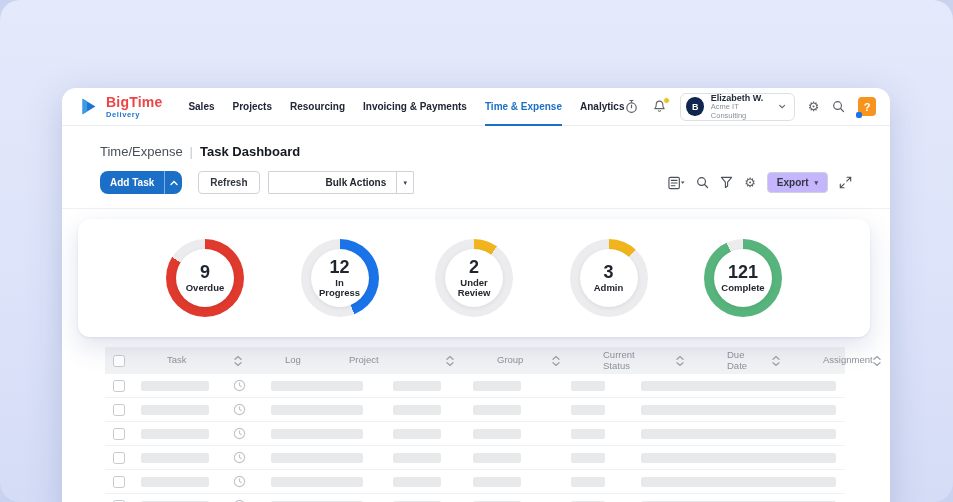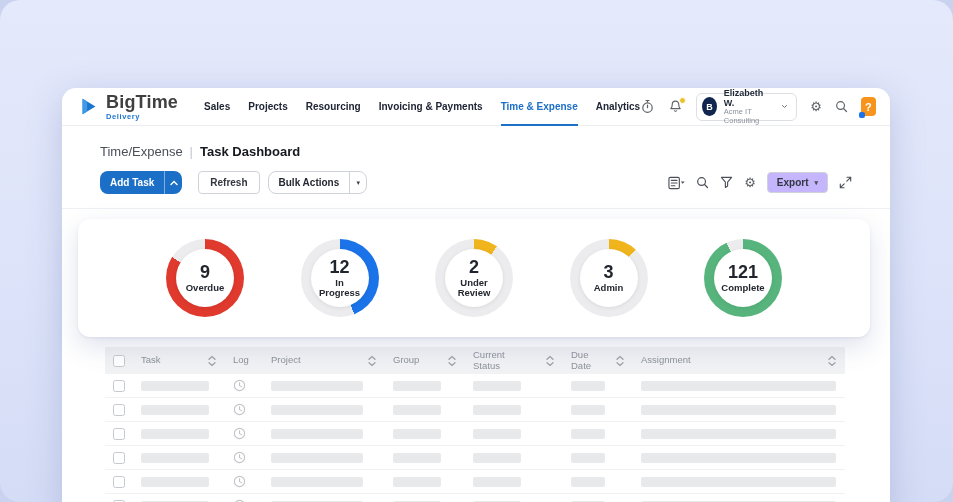--- a/index.html
+++ b/index.html
@@ -27,21 +27,21 @@
 
   
   .navbar {
     display: flex; align-items: center;
     height: 38px;
     padding: 0 14px 0 16px;
     border-bottom: 1px solid #ebedf0;
   }
   .brand { display: flex; align-items: center; gap: 6px; margin-right: 26px; }
   .brand-text { display: flex; flex-direction: column; line-height: 1; }
-  .brand-name { font-size: 18px; font-weight: 800; color: #404040; letter-spacing: .2px; }
+  .brand-name { font-size: 14px; font-weight: 800; color: #ef4444; letter-spacing: .2px; }
   .brand-sub  { font-size: 7.5px; font-weight: 700; color: #1b74cf; letter-spacing: .6px; margin-top: 2px; }
   .primary-nav { display: flex; align-items: stretch; height: 38px; gap: 18px; }
   .nav-item {
     display: flex; align-items: center;
     font-size: 10px; font-weight: 700; color: #202635;
     border-bottom: 2px solid transparent;
     padding-top: 2px;
     cursor: pointer; white-space: nowrap;
   }
   .nav-item.active { color: #1b6fc6; border-bottom-color: #1b6fc6; }
@@ -103,22 +103,22 @@
     display: flex; align-items: center; justify-content: center;
     width: 18px; border-left: 1px solid rgba(255,255,255,.45);
   }
   .btn-plain {
     border: 1px solid #cfd3d9; border-radius: 4px; background: #fff;
     font-size: 10px; font-weight: 600; color: #31363f;
     padding: 5px 11px; margin-left: 16px; cursor: pointer;
   }
   .btn-split-plain {
     display: flex; align-items: stretch;
-    border: 1px solid #cfd3d9; border-radius: 8px; background: #fff;
-    margin-left: 8px; overflow: hidden; cursor: pointer;
+    border: 1px solid #cfd3d9; border-radius: 1px; background: #fff;
+    margin-left: 8px; overflow: hidden; cursor: pointer; padding-left: 47px;
   }
   .btn-split-plain .seg-label { font-size: 10px; font-weight: 700; color: #23272f; padding: 5px 10px; }
   .btn-split-plain .seg-caret {
     display: flex; align-items: center; justify-content: center;
     width: 17px; border-left: 1px solid #cfd3d9; font-size: 7px; color: #3a3f48;
   }
   .toolbar-right { margin-left: auto; display: flex; align-items: center; gap: 11px; }
   .export-btn {
     display: flex; align-items: center; gap: 6px;
     border: 1px solid #cfd3d9; border-radius: 4px; background: #c4b5fd;
@@ -153,21 +153,21 @@
   .stat-value { font-size: 18px; font-weight: 600; color: #1f242d; line-height: 1; }
   .stat-label { font-size: 9.5px; font-weight: 700; color: #23272f; line-height: 1.1; margin-top: 2px; max-width: 50px; }
 
   
   .table-wrap { margin: 10px 45px 0 43px; position: relative; z-index: 1; }
   .grid-row {
     display: grid;
     grid-template-columns: 28px 92px 38px 122px 80px 98px 70px 1fr;
     align-items: center;
   }
-  .table-header { background: #f1f2f4; height: 27px; }
+  .table-header { background: #f1f2f4; height: 27px; gap: 26px; }
   .th {
     display: flex; align-items: center; justify-content: space-between;
     font-size: 9.5px; color: #8d929a;
     padding: 0 9px 0 8px; height: 100%;
   }
   .th-check { justify-content: center; padding: 0; }
   .th-label { line-height: 1.15; }
   .th.colidx-5 .th-label { max-width: 46px; }
   .th.colidx-6 .th-label { max-width: 26px; }
   .checkbox {

